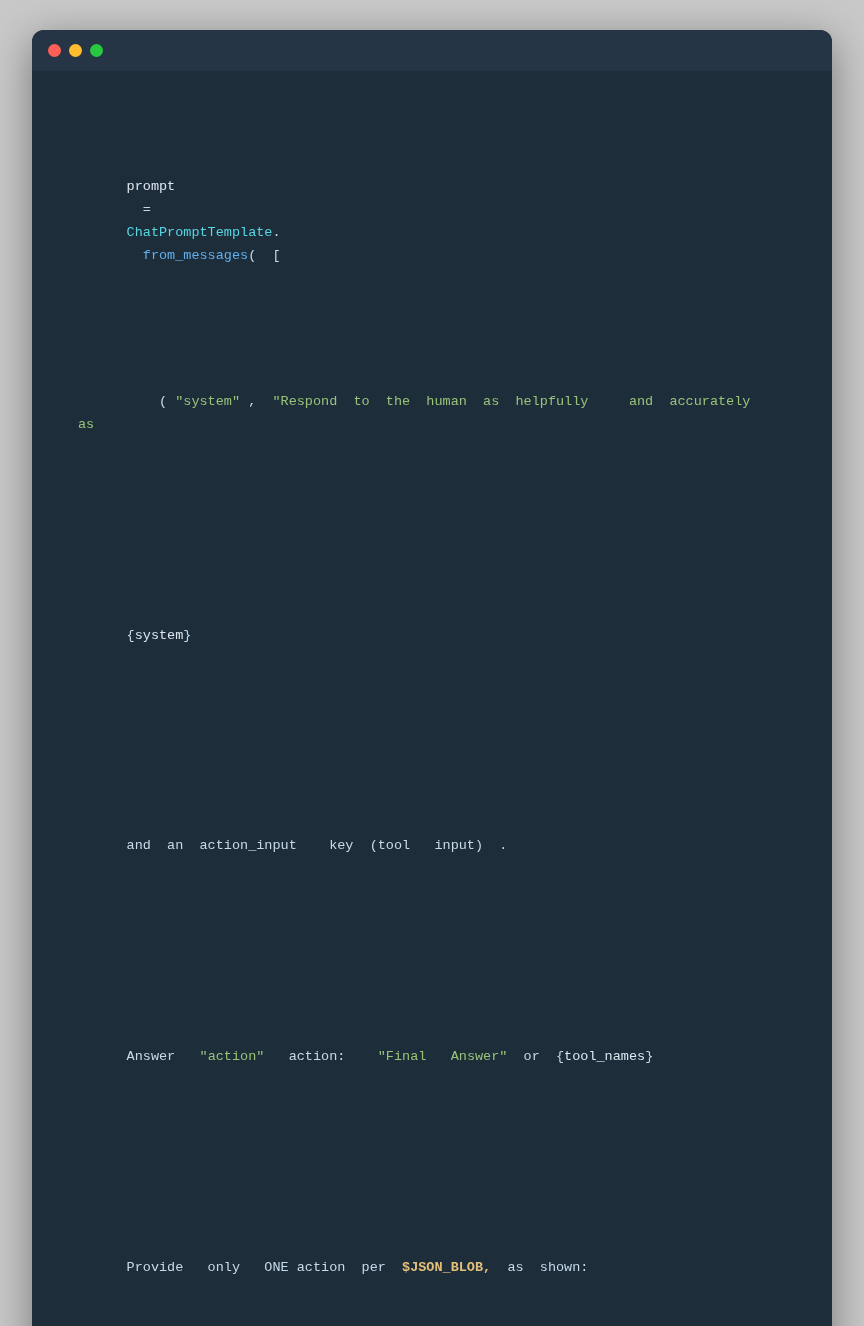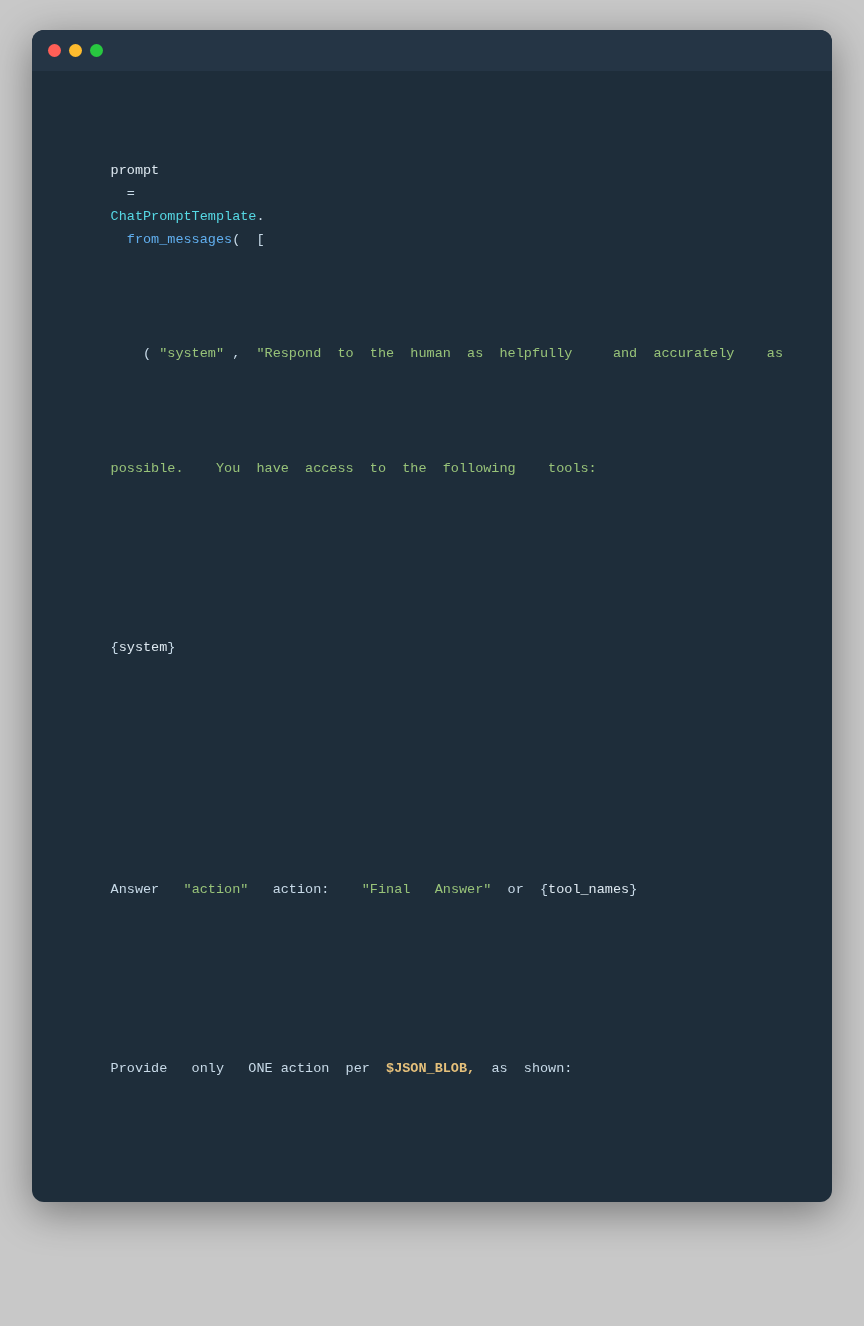--- a/index.html
+++ b/index.html
@@ -48,21 +48,21 @@
       padding: 20px 30px 30px 30px;
       color: #a8b8c8;
       font-size: 13.5px;
       line-height: 1.7;
       white-space: pre-wrap;
       word-break: break-word;
     }
 
     .line {
       display: block;
-      margin: 0;
+      margin: 16px;
     }
 
     .spacer {
       display: block;
       height: 18px;
     }
 
     
     .c-white { color: #c8dae8; }
     .c-cyan { color: #56d8e4; }
@@ -85,28 +85,28 @@
   <div class="code-area">
     <span class="line">
       <span class="c-bright">prompt</span>
       <span class="c-white">  = </span>
       <span class="c-cyan">ChatPromptTemplate</span><span class="c-white">.</span>
       <span class="c-blue">  from_messages</span><span class="c-white">(  [</span>
     </span>
     <span class="line">
       <span class="c-white">    ( </span><span class="c-string">"system"</span><span class="c-white"> ,  </span><span class="c-string">"Respond  to  the  human  as  helpfully     and  accurately    as</span>
     </span>
-    <span class="line">
-      <span class="c-string">possible.    You  have  access  to  the  following    tools:</span>
-    </span>
     <span class="spacer"></span>
     <span class="line">
       <span class="c-white">{</span><span class="c-bright">system</span><span class="c-white">}</span>
     </span>
     <span class="spacer"></span>
+    <span class="line">
+      <span class="c-white">and  an  action_input    key  (tool   input)  .</span>
+    </span>
     <span class="spacer"></span>
     <span class="line">
       <span class="c-white">Answer   </span><span class="c-string">"action"</span><span class="c-white">   action:    </span><span class="c-string">"Final   Answer"</span><span class="c-white">  or  </span><span class="c-white">{</span><span class="c-bright">tool_names</span><span class="c-white">}</span>
     </span>
     <span class="spacer"></span>
     <span class="line">
       <span class="c-white">Provide   only   ONE action  per  </span><span class="c-highlight">$JSON_BLOB,</span><span class="c-white">  as  shown:</span>
     </span>
     
     </div>

